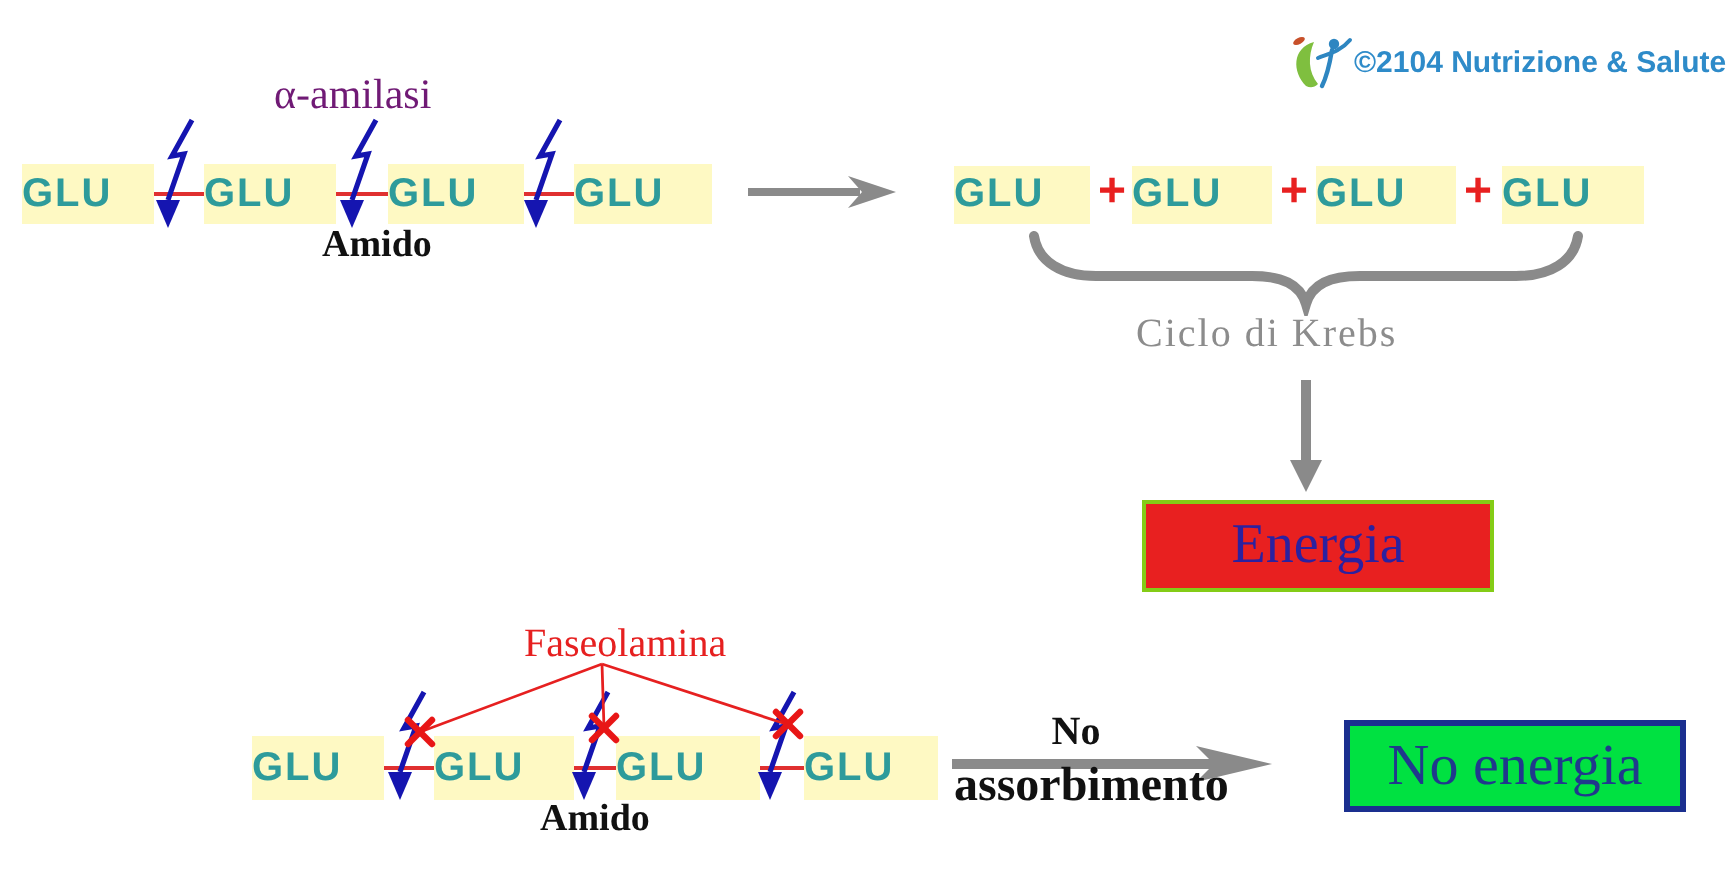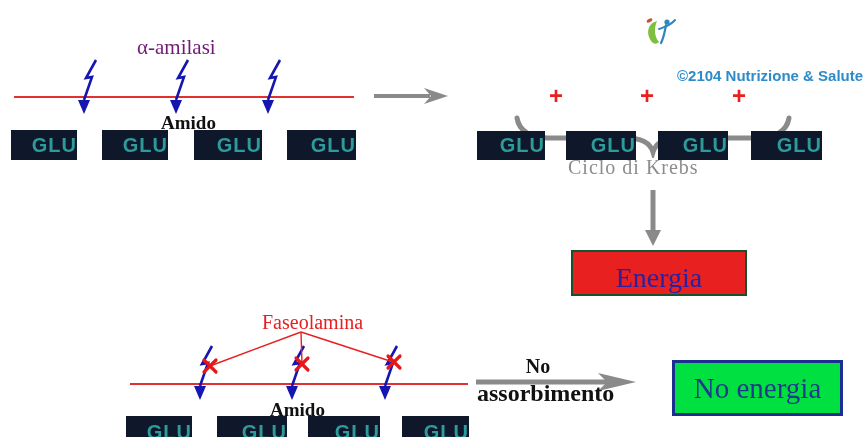--- a/index.html
+++ b/index.html
@@ -1,43 +1,43 @@
 <!DOCTYPE html>
 <html><head>
 <meta charset="utf-8">
 <style>
   html,body{margin:0;padding:0;background:#fff;}
   #canvas{position:relative;width:866px;height:437px;background:#fff;overflow:hidden;
           font-family:"Liberation Sans",sans-serif;}
   .abs{position:absolute;}
   
-  .glu-box{position:absolute;background:#0f172a;display:flex;align-items:center;justify-content:flex-end;z-index:2;margin-top:48px;}
+  .glu-box{position:absolute;background:#fef9c3;display:flex;align-items:center;justify-content:flex-start;z-index:2;}
   .glu-box span{color:#2E9B9B;font-weight:bold;font-size:20px;letter-spacing:1px;
                 font-family:"Liberation Sans",sans-serif;}
   
   .bond-line{position:absolute;height:2px;background:#E03030;z-index:1;}
   
   .serif{font-family:"Liberation Serif",serif;}
   .enzyme-label{left:137px;top:35px;font-size:21px;color:#701a75;}
   .amido-top{left:161px;top:112px;font-size:19px;font-weight:bold;color:#111;}
   .amido-bottom{left:270px;top:399px;font-size:19px;font-weight:bold;color:#111;}
   .plus{position:absolute;top:82px;width:24px;text-align:center;color:#E82020;
         font-weight:bold;font-size:24px;z-index:2;}
   .krebs-label{left:568px;top:156px;font-size:20px;color:#8C8C8C;letter-spacing:1px;}
   .energy-box{left:571px;top:250px;width:172px;height:42px;background:#E82020;
-              border:2px solid #14532d;display:flex;align-items:flex-end;justify-content:center;}
+              border:2px solid #84cc16;display:flex;align-items:center;justify-content:center;}
   .energy-box span{font-family:"Liberation Serif",serif;font-size:28px;color:#2B21A0;}
-  .noenergy-box{left:672px;top:360px;width:171px;height:56px;background:#00E141;
+  .noenergy-box{left:672px;top:360px;width:171px;height:46px;background:#00E141;
                 border:3px solid #1A2F8F;display:flex;align-items:center;justify-content:center;box-sizing:border-box;}
   .noenergy-box span{font-family:"Liberation Serif",serif;font-size:29px;color:#20398C;}
   .inhibitor-label{left:262px;top:311px;font-size:20px;color:#E62020;}
   .no-line1{left:514px;top:355px;width:48px;text-align:center;font-size:20px;font-weight:bold;color:#111;}
   .no-line2{left:477px;top:380px;font-size:24px;font-weight:bold;color:#111;}
   .watermark-text{left:677px;top:23px;font-size:15px;font-weight:bold;color:#2E8BC9;
-                  font-family:"Liberation Sans",sans-serif;margin-top:44px;}
+                  font-family:"Liberation Sans",sans-serif;}
   svg{display:block;}
   #svgdefs{position:absolute;width:0;height:0;}
 </style>
 </head>
 <body>
 
 <div id="canvas">
 
   <svg id="svgdefs" aria-hidden="true">
     <defs>

